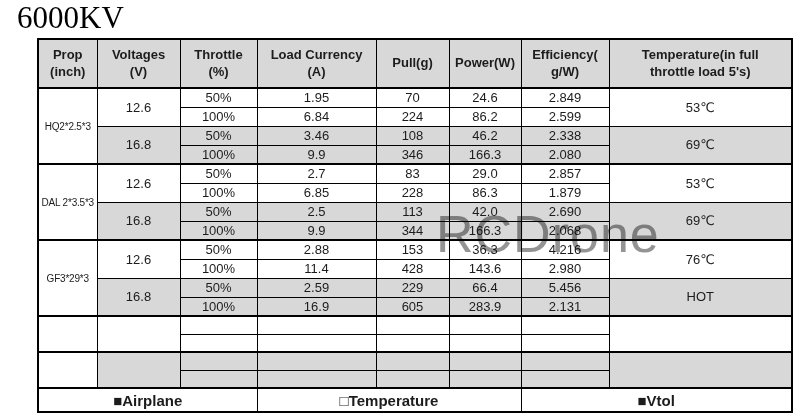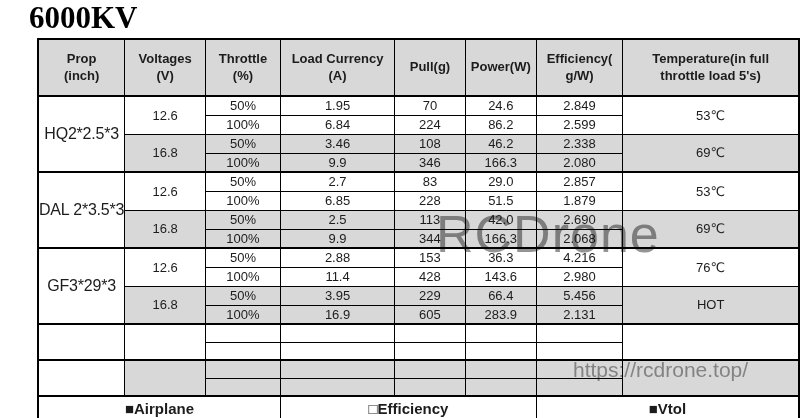--- a/index.html
+++ b/index.html
@@ -2,43 +2,43 @@
 <html><head>
 <meta charset="utf-8">
 <style>
   * { margin:0; padding:0; box-sizing:border-box; }
   html,body { background:#fff; }
   .page {
     position:relative; width:800px; height:418px; background:#ffffff;
     overflow:hidden; font-family:"Liberation Sans","DejaVu Sans",sans-serif;
   }
   .title {
-    position:absolute; left:29px; top:0px;
+    position:absolute; left:17px; top:0px;
     font-family:"Liberation Serif","DejaVu Serif",serif;
-    font-size:31px; font-weight:700; color:#000;
+    font-size:31px; font-weight:400; color:#000;
   }
   table.spec {
     position:absolute; left:37px; top:38px;
     border-collapse:collapse; table-layout:fixed;
     border:2px solid #000; background:#fff;
   }
   th, td {
     border:1px solid #000; text-align:center; vertical-align:middle;
     padding:0; color:#1c1c1c; overflow:hidden; white-space:nowrap;
   }
-  thead tr { height:57px; }
+  thead tr { height:49px; }
   thead th {
     background:#d8d8d8; font-size:13px; font-weight:bold;
     line-height:1.3; border-bottom:2px solid #000; white-space:normal;
   }
   tbody tr { height:19px; }
   tbody td { font-size:13px; background:#fff; }
   tr.shaded td { background:#d8d8d8; }
   tr.shaded td.prop-cell { background:#fff; }
-  td.prop-cell { font-size:16px; letter-spacing:-0.2px; }
+  td.prop-cell { font-size:10px; letter-spacing:-0.2px; }
   tr.pg-start td { border-top:2px solid #000; }
   tr.empty-row { height:18px; }
   tr.footer-row { height:24px; }
   tr.footer-row td { font-size:15px; font-weight:bold; background:#fff; }
   .wm-center {
     position:absolute; left:436px; top:204px; z-index:5;
     font-size:52px; font-weight:400; color:#949494;
     letter-spacing:1px; mix-blend-mode:multiply; pointer-events:none;
   }
   .wm-url {
@@ -139,21 +139,21 @@
           <td>2.7</td>
           <td>83</td>
           <td>29.0</td>
           <td>2.857</td>
           <td rowspan="2">53℃</td>
         </tr>
         <tr>
           <td>100%</td>
           <td>6.85</td>
           <td>228</td>
-          <td>51.5</td>
+          <td>86.3</td>
           <td>1.879</td>
         </tr>
         <tr class="shaded">
           <td rowspan="2">16.8</td>
           <td>50%</td>
           <td>2.5</td>
           <td>113</td>
           <td>42.0</td>
           <td>2.690</td>
           <td rowspan="2">69℃</td>
@@ -178,21 +178,21 @@
         <tr>
           <td>100%</td>
           <td>11.4</td>
           <td>428</td>
           <td>143.6</td>
           <td>2.980</td>
         </tr>
         <tr class="shaded">
           <td rowspan="2">16.8</td>
           <td>50%</td>
-          <td>3.95</td>
+          <td>2.59</td>
           <td>229</td>
           <td>66.4</td>
           <td>5.456</td>
           <td rowspan="2">HOT</td>
         </tr>
         <tr class="shaded">
           <td>100%</td>
           <td>16.9</td>
           <td>605</td>
           <td>283.9</td>
@@ -227,22 +227,21 @@
         </tr>
         <tr class="empty-row shaded">
           <td></td>
           <td></td>
           <td></td>
           <td></td>
           <td></td>
         </tr>
         <tr class="footer-row pg-start">
           <td colspan="3">■Airplane</td>
-          <td colspan="3">□Efficiency</td>
+          <td colspan="3">□Temperature</td>
           <td colspan="2">■Vtol</td>
         </tr>
       </tbody>
   </table>
 
   <div class="wm-center">RCDrone</div>
-  <div class="wm-url">https://rcdrone.top/</div>
 
 </div>
 
 </body></html>

